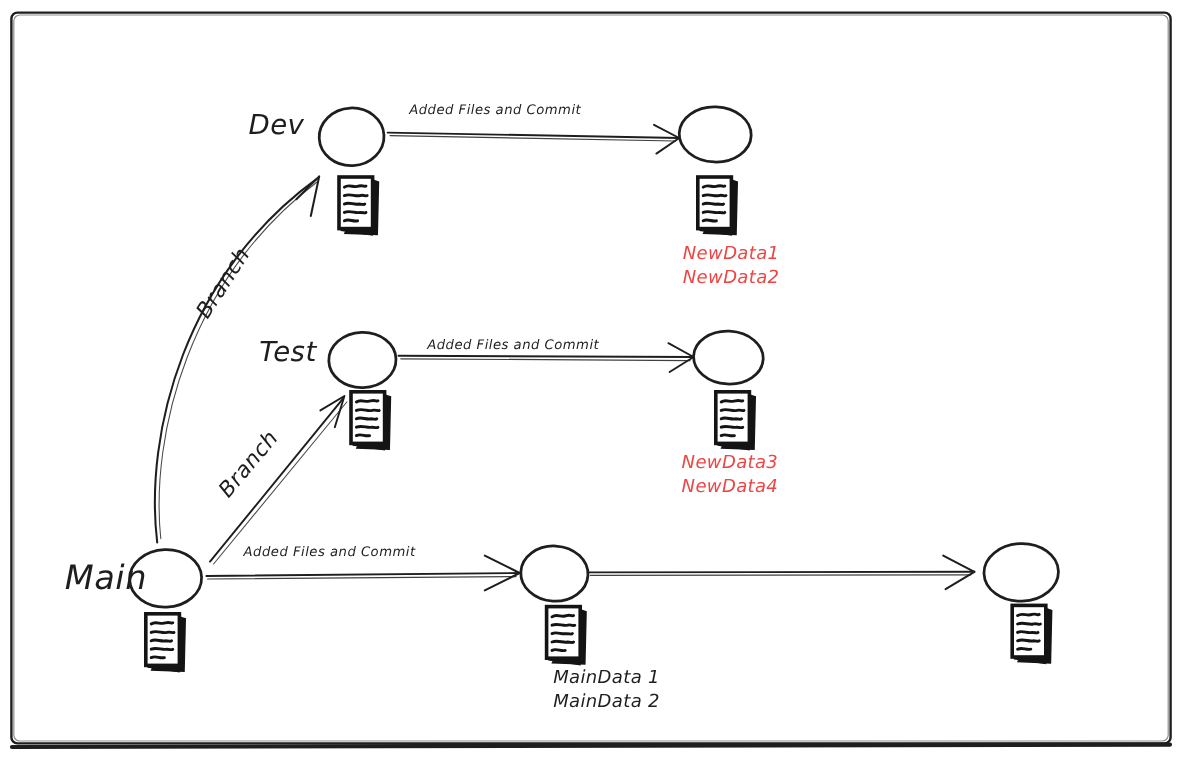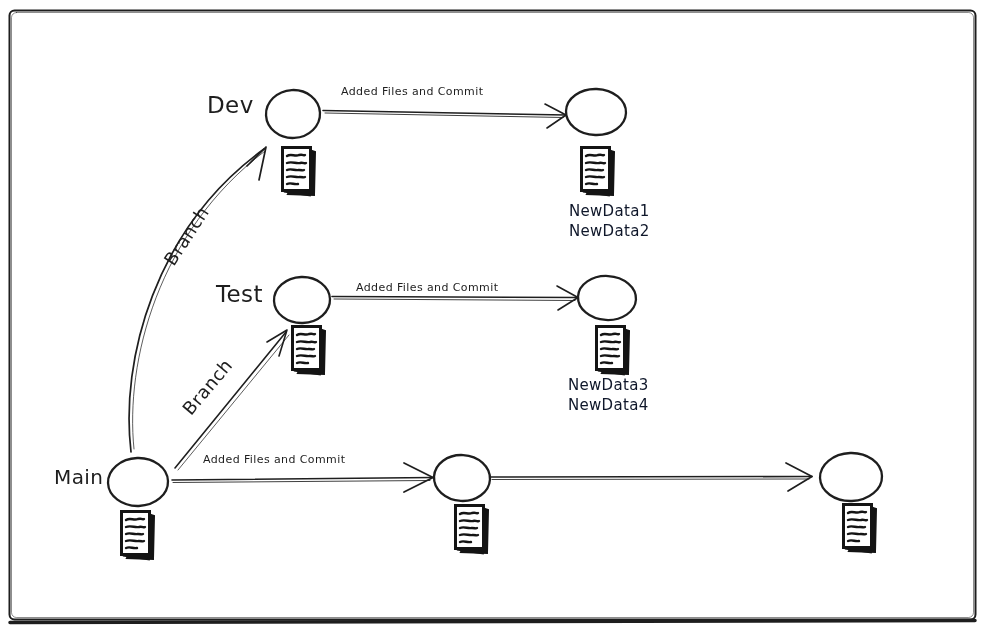--- a/index.html
+++ b/index.html
@@ -3,34 +3,35 @@
 <meta charset="utf-8">
 <style>
   html,body{margin:0;padding:0;background:#ffffff;}
   .stage{
     position:relative;
     width:988px;height:631px;
     background:#ffffff;
     font-family:"DejaVu Sans", sans-serif;
     color:#1e1e1e;
     overflow:hidden;
+    font-style:italic;
   }
   .stage svg{position:absolute;left:0;top:0;}
   .t{
     position:absolute;
     white-space:nowrap;
     color:#1e1e1e;
     letter-spacing:.4px;
     line-height:1.15;
   }
-  .branch-name{font-size:20px;}
+  .branch-name{font-size:28px;}
   .edge-label{font-size:11px;}
   .rot{transform-origin:center center;}
   .note{font-size:15px;line-height:20px;letter-spacing:.3px;}
-  .note.blue{color:#0f172a;}
+  .note.blue{color:#ef4444;}
   .ink{stroke:#1e1e1e;fill:none;stroke-linecap:round;stroke-linejoin:round;}
   .scr{stroke:#141414;stroke-width:2.4;fill:none;stroke-linecap:round;}
 </style>
 </head>
 <body>
 
 <div class="stage">
 
   <svg width="988" height="631" viewBox="0 0 988 631">
     <defs>
@@ -132,14 +133,18 @@
   <div class="t rot" style="left:175px;top:377px;font-size:18px;transform:rotate(-50deg);">Branch</div>
 
   <div class="t note blue" style="left:569px;top:201px;">
     <div>NewData1</div>
     <div>NewData2</div>
   </div>
   <div class="t note blue" style="left:568px;top:375px;">
     <div>NewData3</div>
     <div>NewData4</div>
   </div>
+  <div class="t note" style="left:461px;top:554px;">
+    <div>MainData 1</div>
+    <div>MainData 2</div>
+  </div>
 
 </div>
 
 </body></html>

